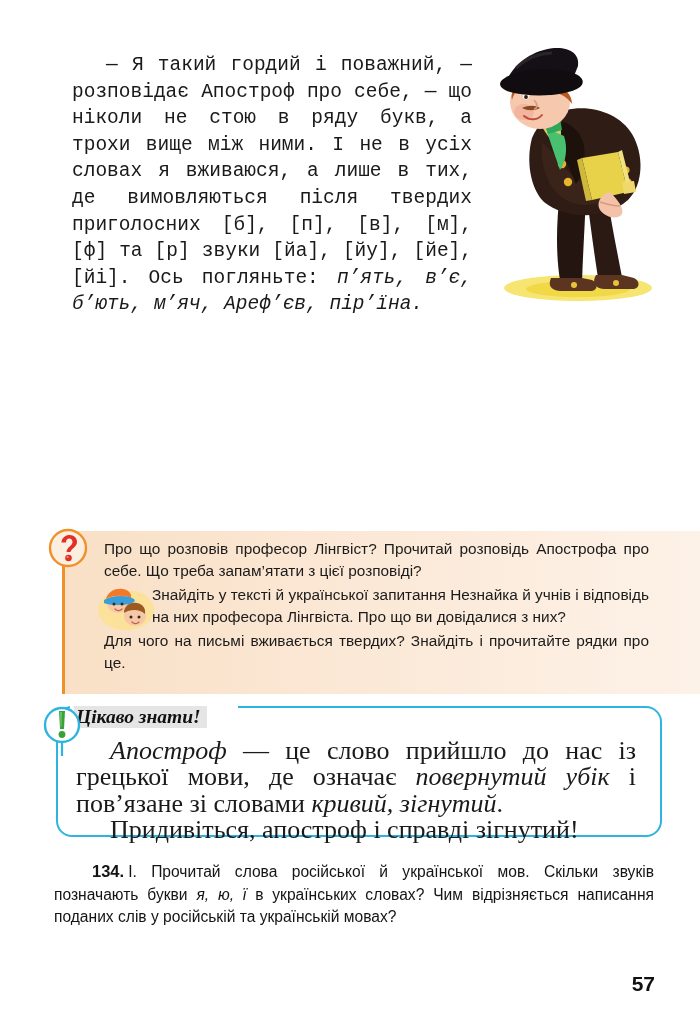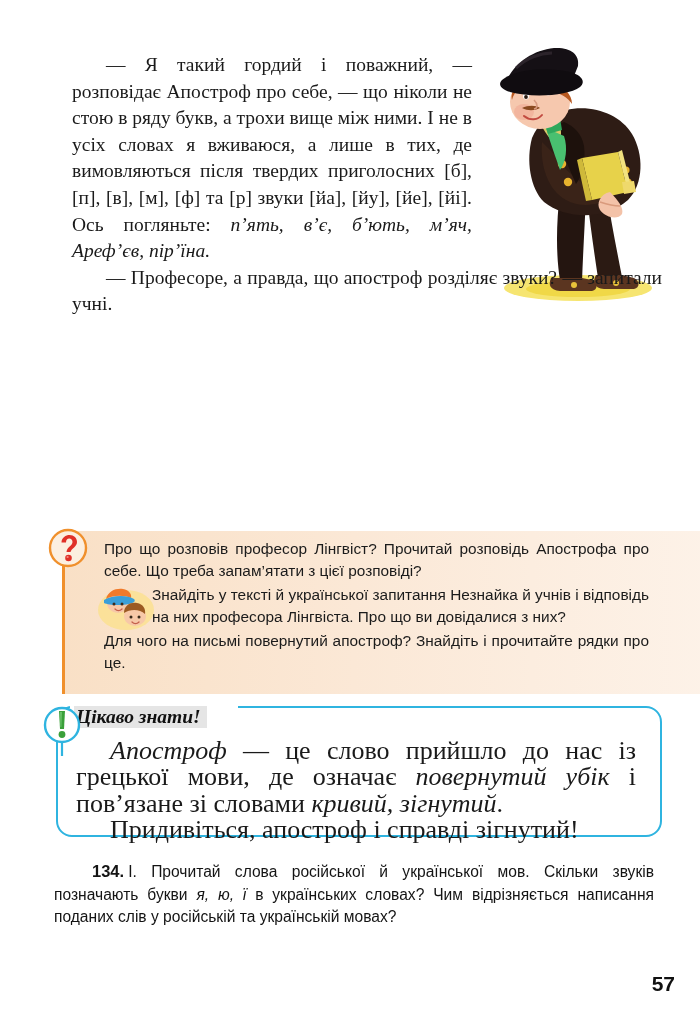--- a/index.html
+++ b/index.html
@@ -42,21 +42,21 @@
   }
   .story p {
     margin: 0;
     font-size: 19.5px;
     line-height: 26.6px;
     text-align: justify;
     text-indent: 34px;
     hyphens: manual;
   }
   
-  .story p.narrow { width: 400px; }
+  .story p.narrow { width: 400px; font-family: Liberation Mono, monospace; }
   .story p.mid    { width: 470px; }
   .story p.wide   { width: 590px; }
 
   .story i, .story em { font-style: italic; }
 
   
   .qbox {
     position: absolute;
     left: 62px;
     top: 531px;
@@ -176,21 +176,21 @@
   }
   .ex-para {
     text-align: justify;
     margin: 0;
   }
   .ex-para .num { margin-right: 4px; }
 
   
   .page-number {
     position: absolute;
-    right: 25px;
+    right: 45px;
     bottom: 26px;
     font-family: "Liberation Sans", "DejaVu Sans", sans-serif;
     font-size: 21px;
     font-weight: bold;
     color: #111;
   }
 </style>
 </head>
 <body>
 
@@ -256,30 +256,27 @@
       <path d="M26 36 C34 20 52 8 72 6 C88 5 98 12 96 24 L88 44 C74 36 50 34 30 40 Z" fill="#151015"></path>
       <path d="M20 38 C32 28 62 24 88 30 C100 33 104 40 98 45 C86 54 50 56 28 50 C18 47 16 42 20 38 Z" fill="#100c10"></path>
       <path d="M34 26 C44 16 58 11 70 11" stroke="#3a3038" stroke-width="3" fill="none" opacity="0.6"></path>
     </svg>
   </div>
 
   <div class="story">
     <p class="narrow">
       <span>— Я такий гордий і поважний, — розповідає Апостроф про себе, — що ніколи не стою в ряду букв, а трохи вище між ними. І не в усіх словах я вживаюся, а лише в тих, де вимовляються після твердих приголосних [б], [п], [в], [м], [ф] та [р] звуки [йа], [йу], [йе], [йі]. Ось погляньте: </span><i>п’ять, в’є, б’ють, м’яч, Ареф’єв, пір’їна.</i>
     </p>
-    <p class="wide">
-      <span>— Професоре, а правда, що апостроф розділяє звуки? — запитали учні.</span>
-    </p>
   </div>
 
   <div class="qbox">
     <div class="qbox-inner">
       <p>Про що розповів професор Лінгвіст? Прочитай розповідь Апострофа про себе. Що треба запам’ятати з цієї розповіді?</p>
       <p class="indent-kids">Знайдіть у тексті й української запитання Незнайка й учнів і відповідь на них професора Лінгвіста. Про що ви довідалися з них?</p>
-      <p class="last">Для чого на письмі повернутий апостроф? Знайдіть і прочитайте рядки про це.</p>
+      <p class="last">Для чого на письмі вживається твердих? Знайдіть і прочитайте рядки про це.</p>
     </div>
   </div>
 
   <div class="q-icon">
     <svg viewBox="0 0 40 40" xmlns="http://www.w3.org/2000/svg">
       <circle cx="20" cy="20" r="18" fill="#fcefe0" stroke="#f0902c" stroke-width="2.4"></circle>
       <path d="M13.5 14.5 C13.5 9.5 18 7 21.5 7 C26 7 29 10 29 14 C29 19 23.5 20 22.5 24
                L18.5 24 C19 18.5 24.5 18 24.5 14 C24.5 11.8 23 10.6 21.3 10.6 C19.3 10.6 18 12 18 14.5 Z" fill="#e03028"></path>
       <circle cx="20.5" cy="30" r="3.3" fill="#e03028"></circle>
       <circle cx="19.6" cy="29" r="1.1" fill="#f8a49c" opacity="0.8"></circle>

